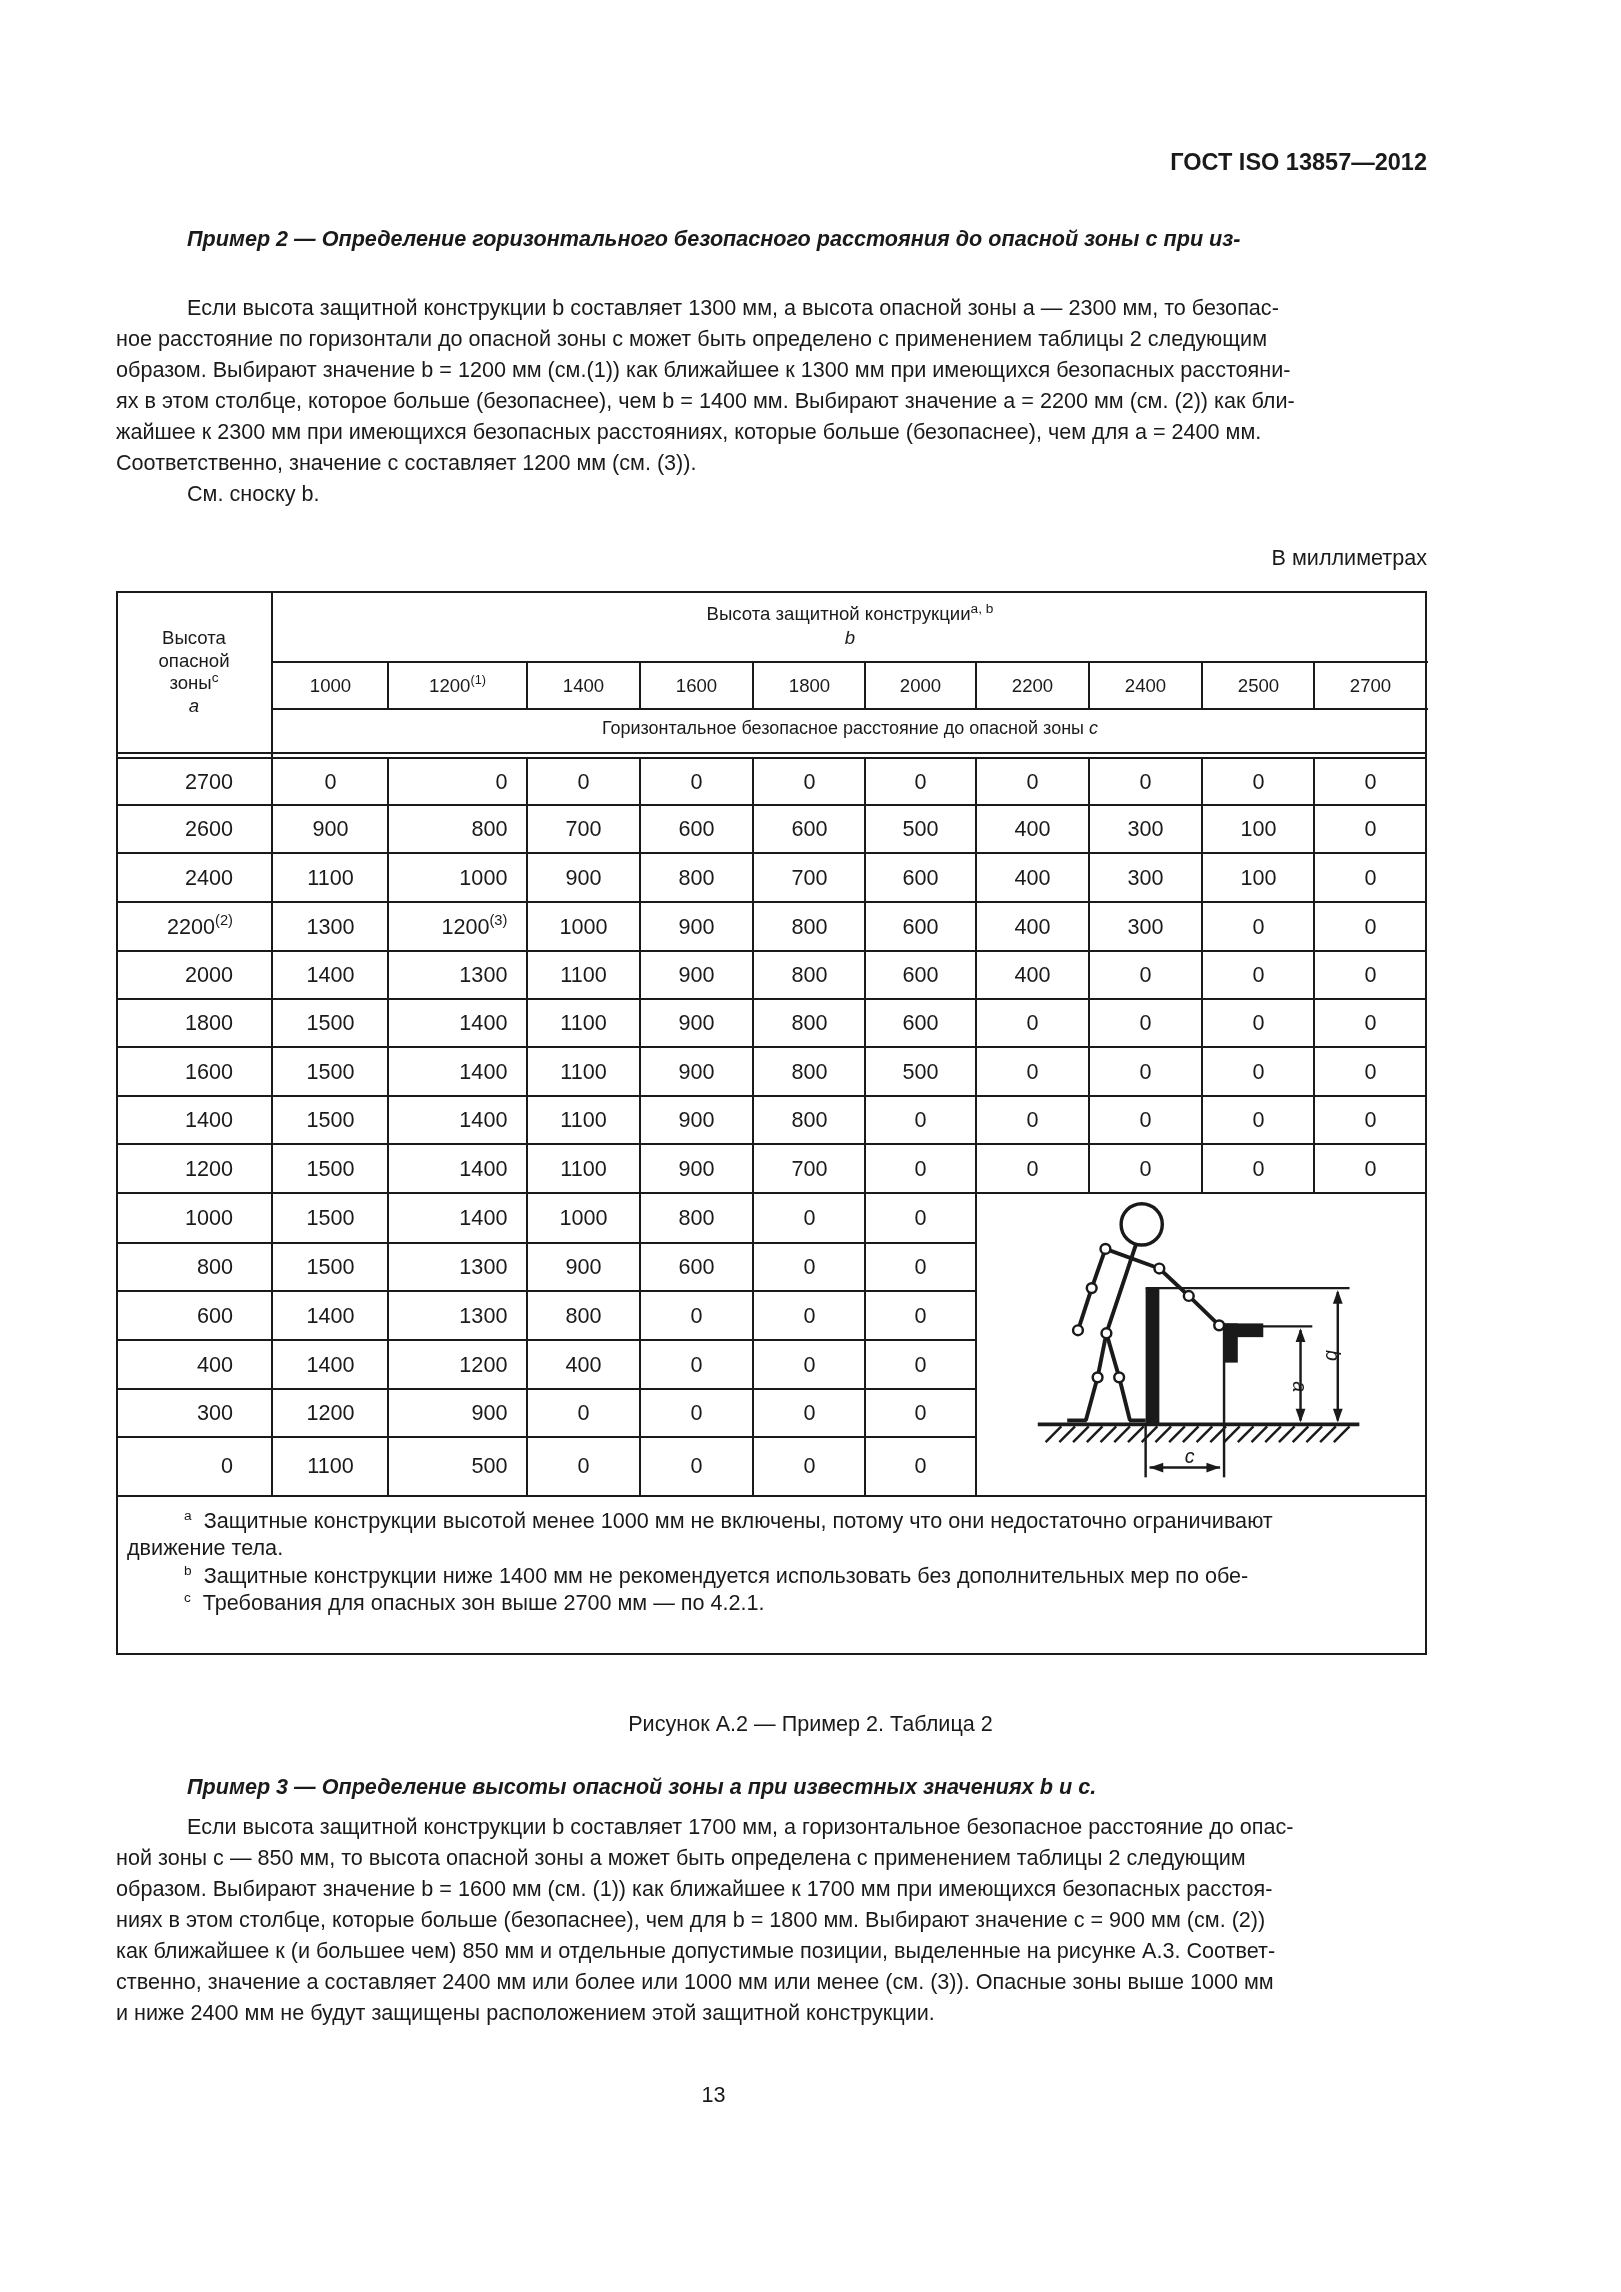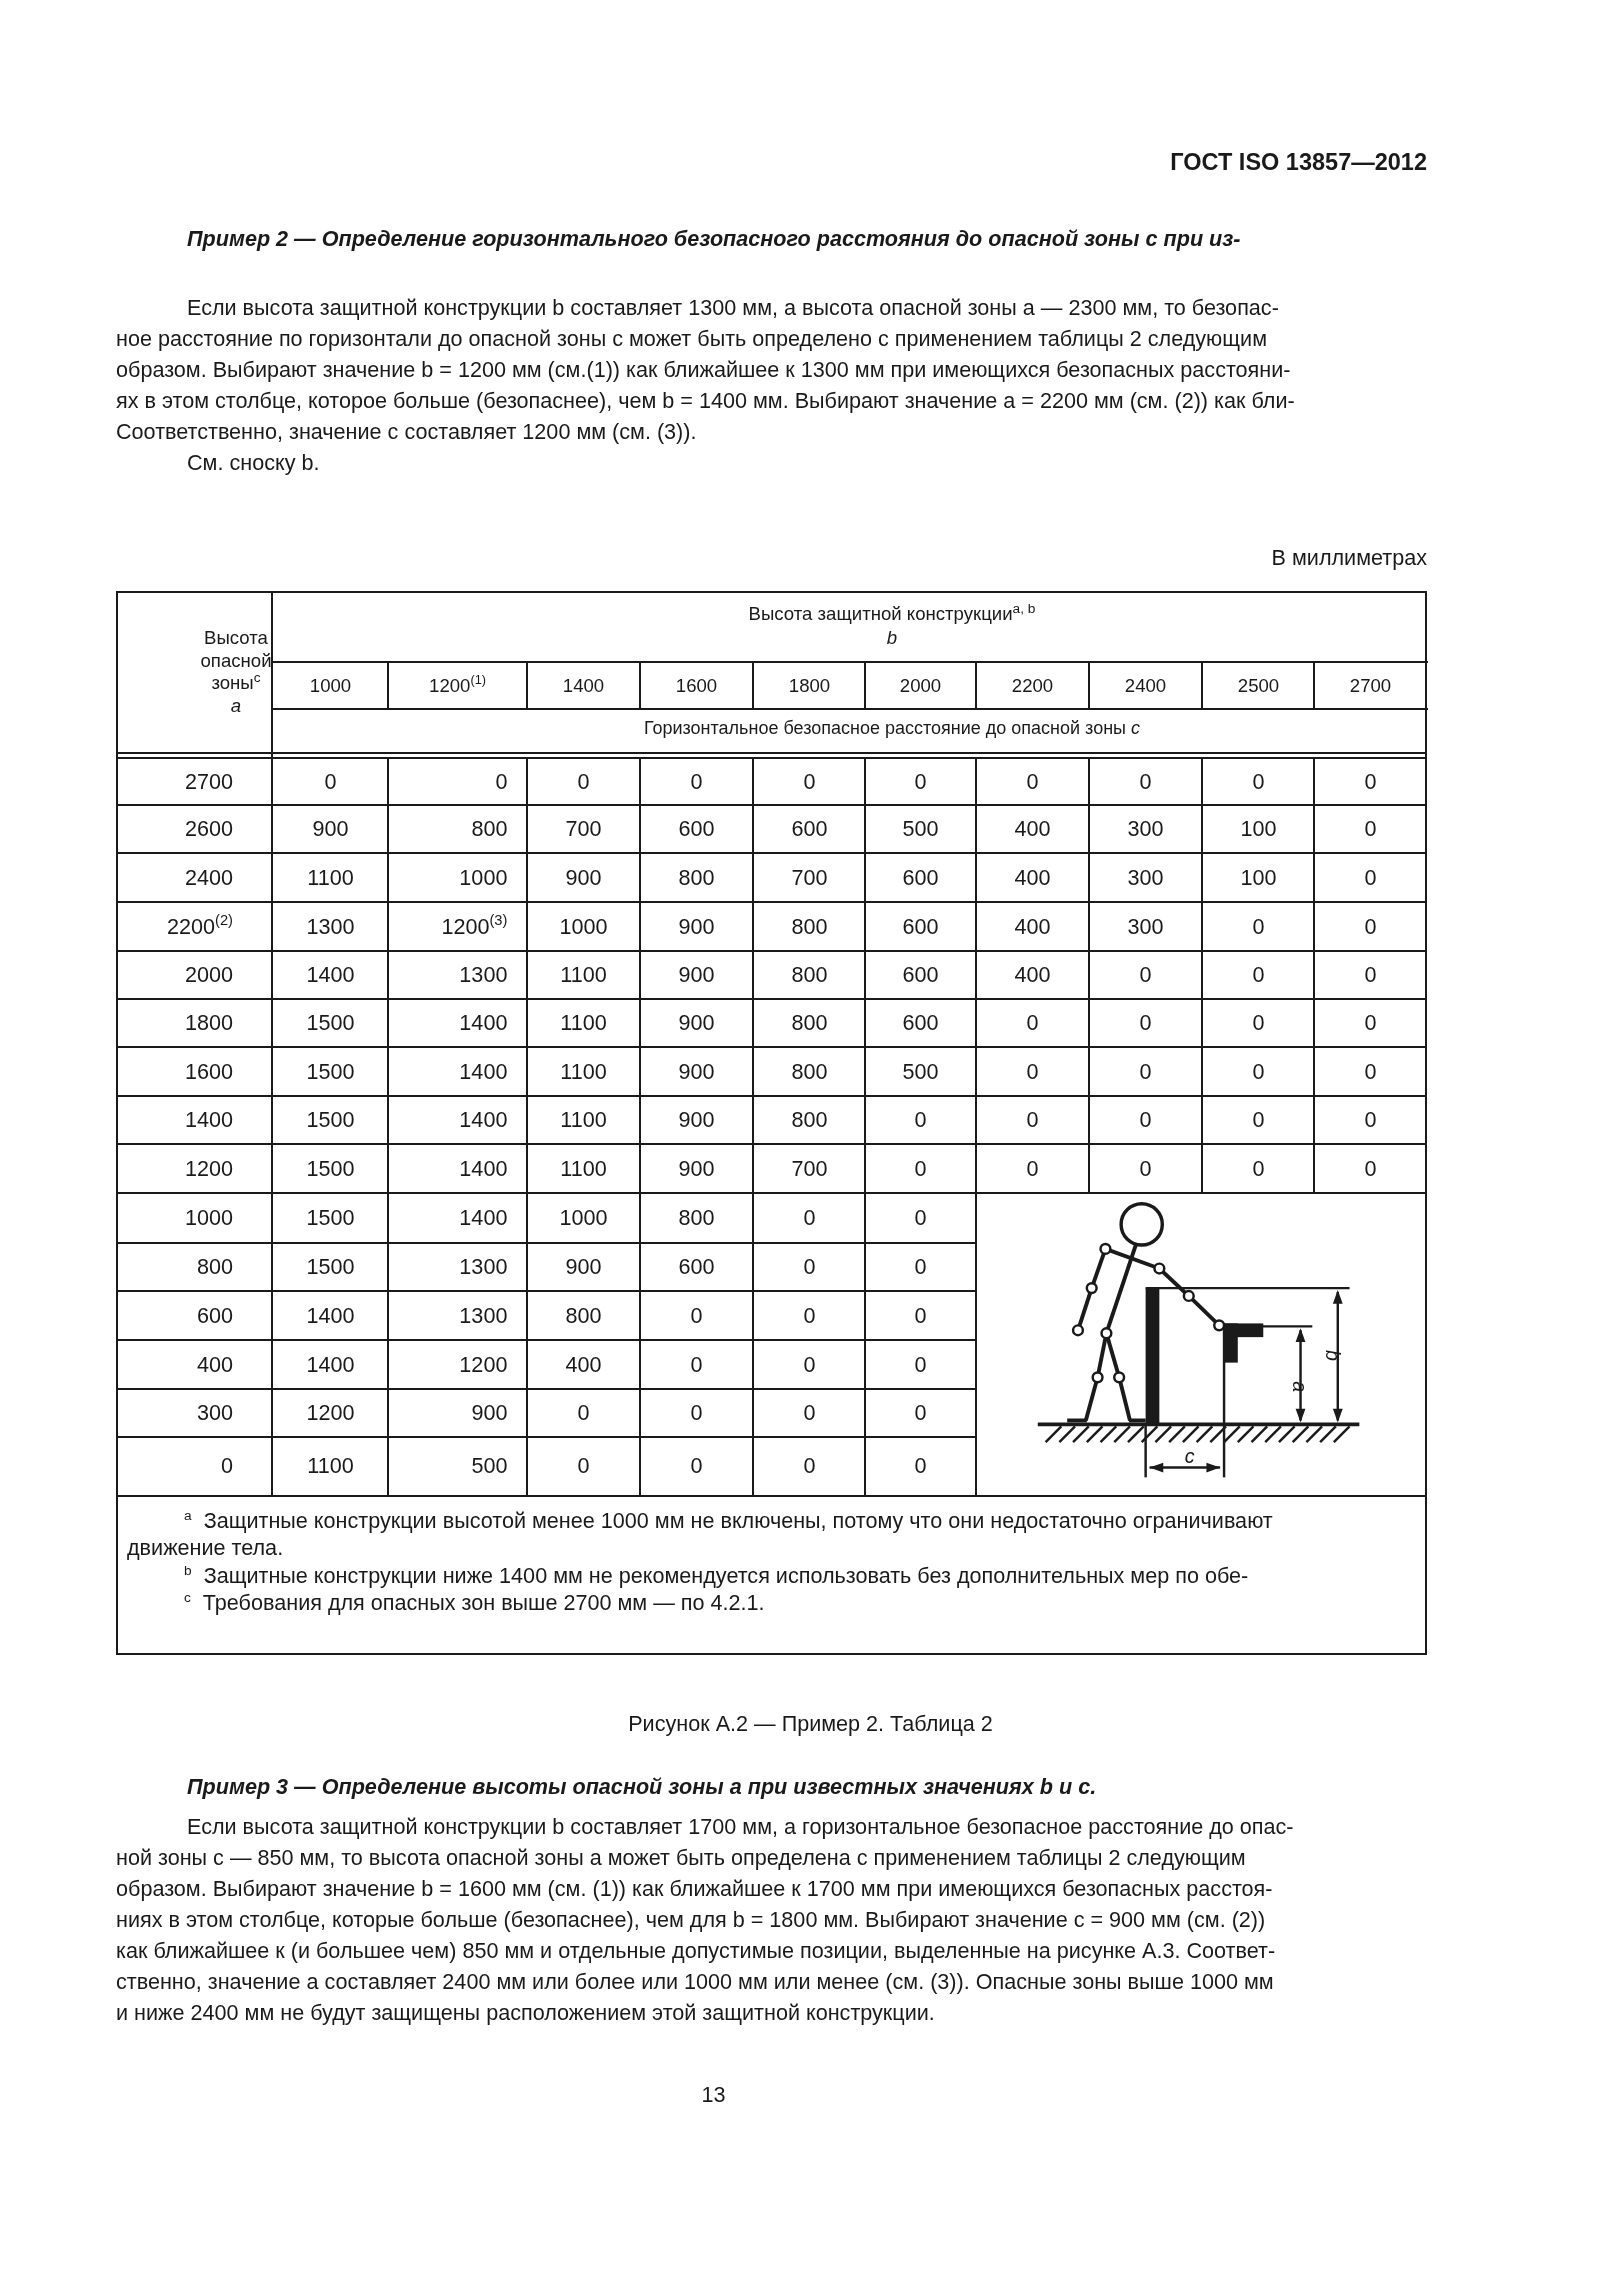--- a/index.html
+++ b/index.html
@@ -11,40 +11,41 @@
   .para { left:116px; width:1311px; font-size:21.6px; line-height:31px; text-align:justify; }
   .para .indent { display:inline-block; width:71px; }
   .para sup, .fn sup, td sup, .hdr sup { font-size:13.7px; line-height:0; vertical-align:super; }
   .units { left:0; width:1427px; top:545px; text-align:right; font-size:21.6px; }
   .caption { left:0; width:1621px; top:1711px; text-align:center; font-size:21.6px; }
   .pageno { left:0; width:1427px; top:2082px; text-align:center; font-size:21.6px; }
   .grid-line-h { position:absolute; height:0; border-top:2px solid #1a1a1a; }
   .grid-line-v { position:absolute; width:0; border-left:2px solid #1a1a1a; }
   .cell { position:absolute; display:flex; align-items:center; justify-content:center; font-size:21.6px; box-sizing:border-box; }
   .cell.r { justify-content:flex-end; padding-right:17.6px; }
-  .hdr { position:absolute; font-size:17.6px; text-align:center; line-height:20.6px;padding-left:42px; }
+  .hdr { position:absolute; font-size:17.6px; text-align:center; line-height:20.6px; }
   .hdr-top { font-size:18.6px; text-align:center; line-height:23.5px; }
   .fn { position:absolute; left:127px; width:1286px; font-size:21.6px; line-height:27.4px; text-align:justify; }
   .fn .indent { display:inline-block; width:57px; }
   .figure { position:absolute; left:977px; top:1193px; width:450px; height:302px; }
 </style>
 </head>
 <body>
 
 <div class="abs doc-code">ГОСТ ISO 13857—2012</div>
 
 <div class="abs ex-title" style="top:224px;">
   <div><span class="indent"></span><span>Пример 2 — Определение горизонтального безопасного расстояния до опасной зоны с при из-</span></div>
 </div>
 
 <div class="abs para" style="top:292px;">
   <div><span class="indent"></span><span>Если высота защитной конструкции b составляет 1300 мм, а высота опасной зоны a — 2300 мм, то безопас-</span></div>
   <div>ное расстояние по горизонтали до опасной зоны c может быть определено с применением таблицы 2 следующим</div>
   <div>образом. Выбирают значение b = 1200 мм (см.(1)) как ближайшее к 1300 мм при имеющихся безопасных расстояни-</div>
   <div>ях в этом столбце, которое больше (безопаснее), чем b = 1400 мм. Выбирают значение a = 2200 мм (см. (2)) как бли-</div>
+  <div>жайшее к 2300 мм при имеющихся безопасных расстояниях, которые больше (безопаснее), чем для a = 2400 мм.</div>
   <div>Соответственно, значение c составляет 1200 мм (см. (3)).</div>
   <div><span class="indent"></span><span>См. сноску b.</span></div>
 </div>
 
 <div class="abs units">В миллиметрах</div>
 
 <div id="tbl-root" style="position:absolute;left:0;top:0;width:1621px;height:2293px;pointer-events:none;">
 
   <div class="abs" style="left:116px;top:591px;width:1311px;height:1064px;border:2.9px solid #1a1a1a;box-sizing:border-box;"></div>
 

